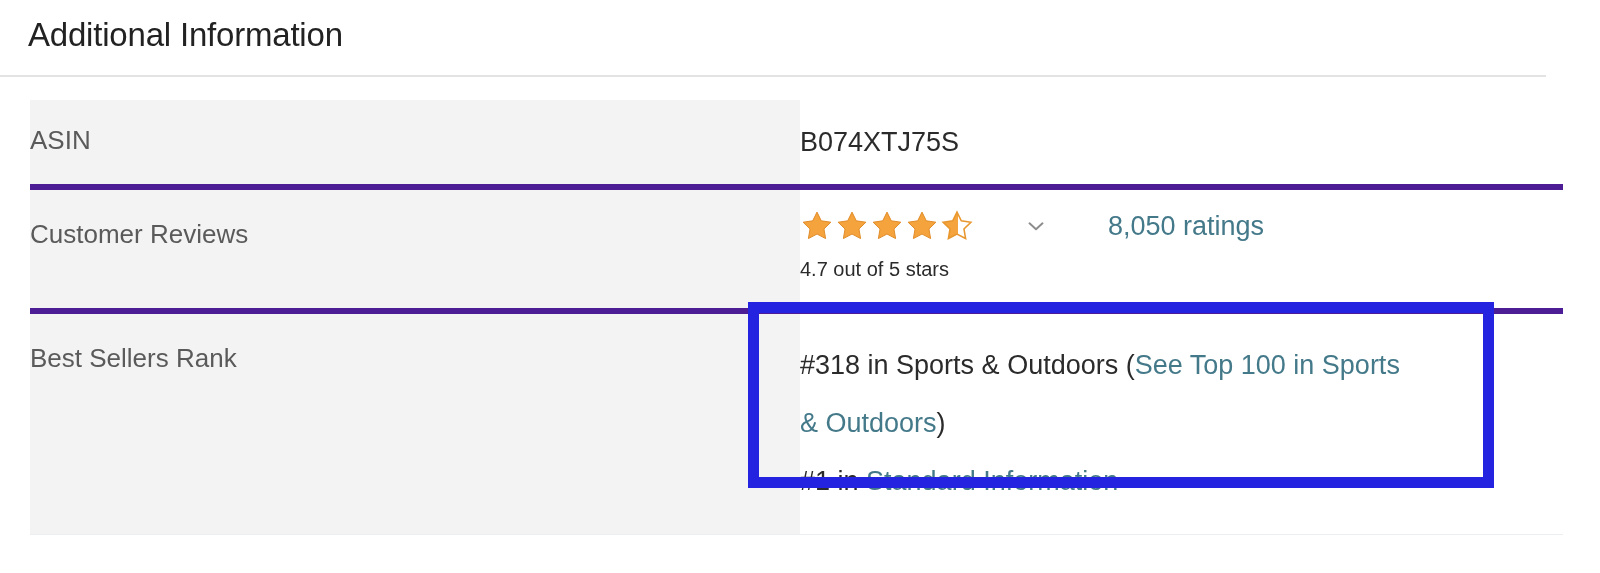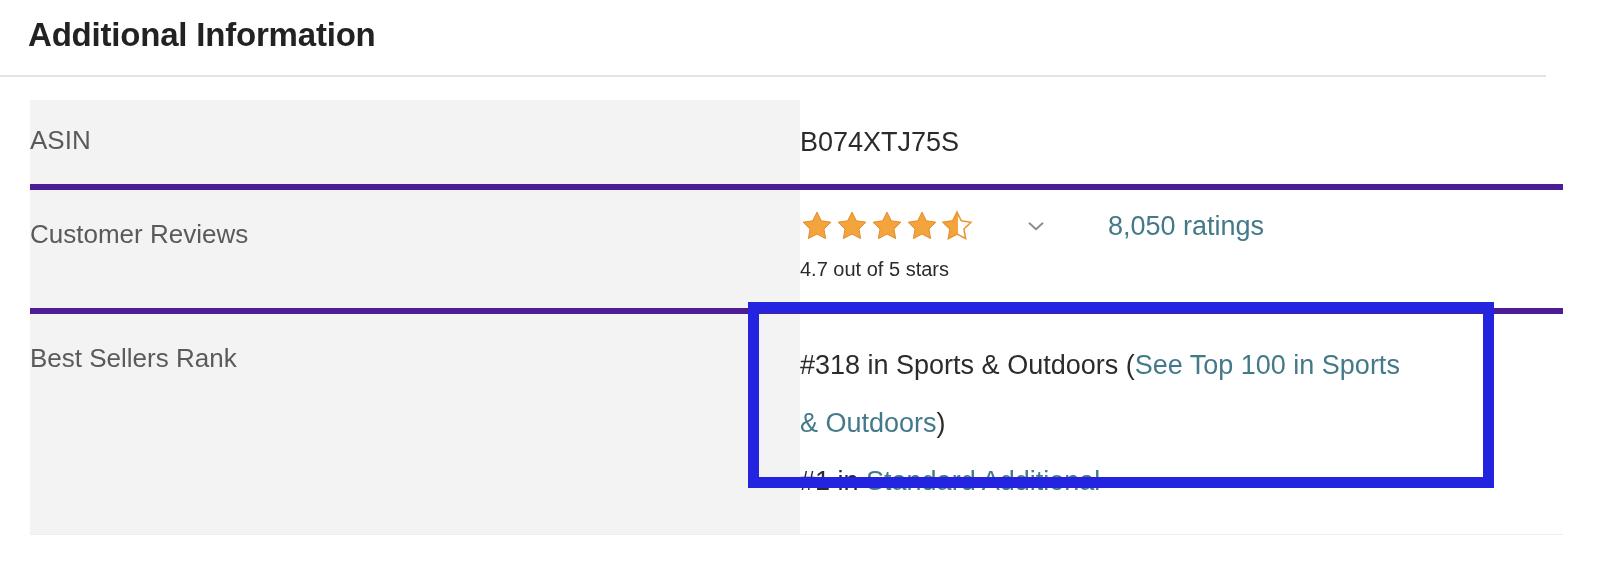--- a/index.html
+++ b/index.html
@@ -15,21 +15,21 @@
     overflow: hidden;
     position: relative;
   }
 
   
   .page-title {
     position: absolute;
     left: 28px;
     top: 14px;
     font-size: 33px;
-    font-weight: bold;
+    font-weight: normal;
     color: #222222;
     letter-spacing: -0.2px;
     line-height: 42px;
     white-space: nowrap;
   }
   .title-rule {
     position: absolute;
     left: 0px;
     top: 75px;
     width: 1546px;
@@ -205,21 +205,21 @@
         </div>
         <div class="stars-text">4.7 out of 5 stars</div>
       </td>
     </tr>
 
     <tr class="row-rank">
       <th class="cell-label">Best Sellers Rank</th>
       <td class="cell-value">
         <div class="rank-block">
           <div><span>#318 in Sports &amp; Outdoors (</span><a href="#">See Top 100 in Sports &amp; Outdoors</a><span>)</span></div>
-          <div><span>#1 in </span><a href="#">Standard Additional</a></div>
+          <div><span>#1 in </span><a href="#">Standard Information</a></div>
         </div>
       </td>
     </tr>
 
 
   </tbody>
 </table>
 
 <div class="annotation-box"></div>
 

